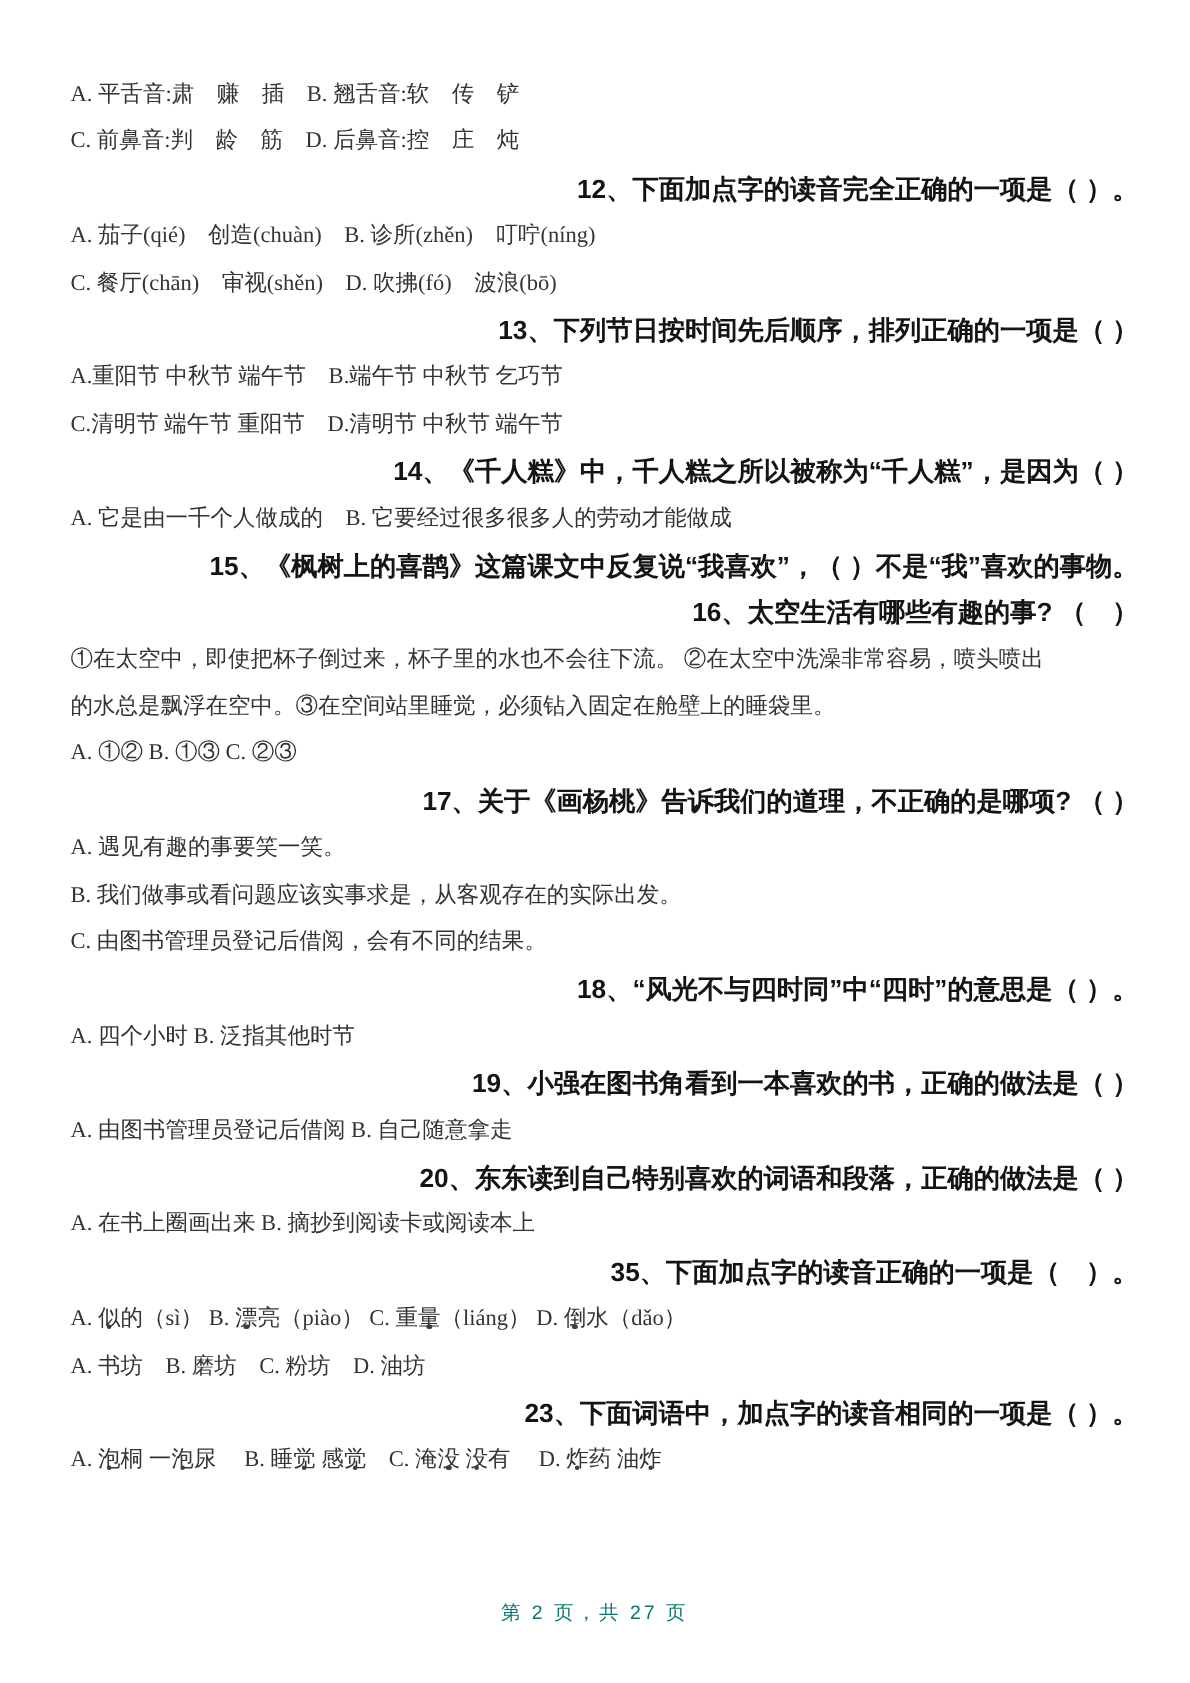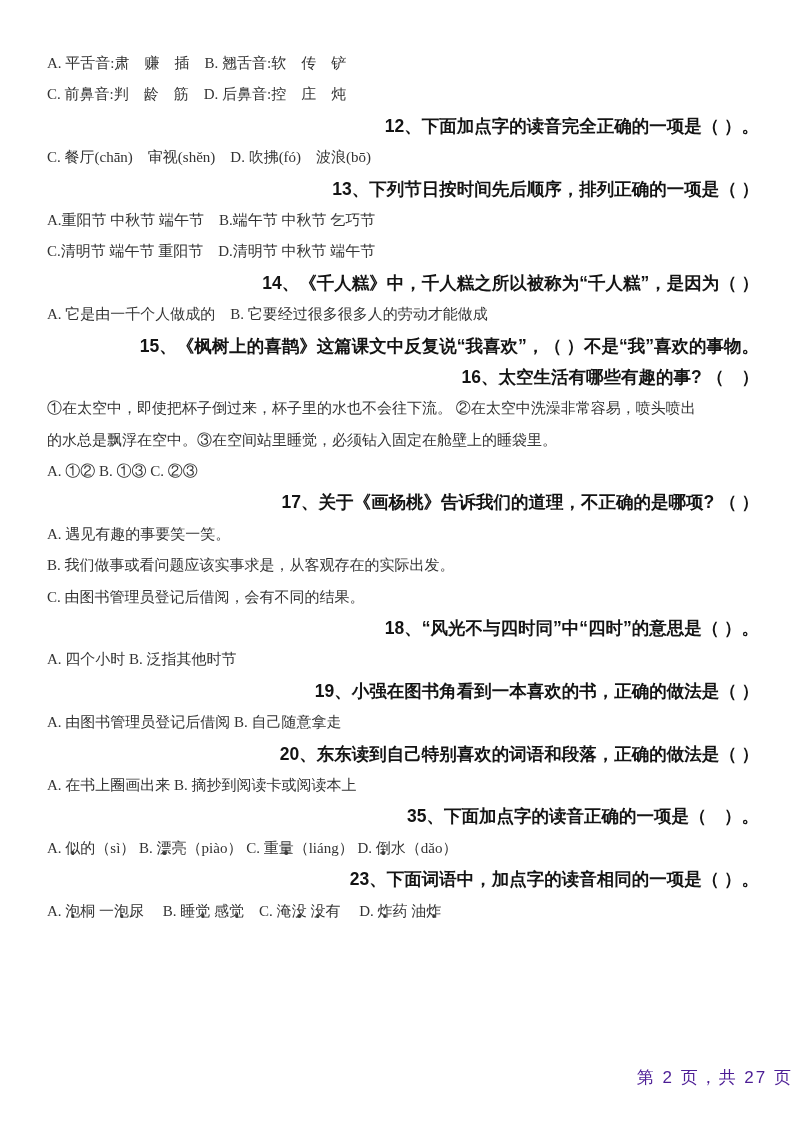--- a/index.html
+++ b/index.html
@@ -52,35 +52,36 @@
     width: 3.5px;
     height: 3.5px;
     border-radius: 50%;
     background: #3c3c3c;
   }
   .footer {
     position: absolute;
     top: 1066px;
     left: 0;
     right: 0;
-    text-align: right;
+    text-align: center;
     font-family: "Liberation Sans", "DejaVu Sans", sans-serif;
-    font-size: 17px;
-    color: #4c1d95;
+    font-size: 13px;
+    color: #0f766e;
     letter-spacing: 2px;
   }
 </style>
 </head>
 <body>
 
 <div class="page">
   <div class="content">
       <div class="line option">A. 平舌音:肃　赚　插　B. 翘舌音:软　传　铲</div>
       <div class="line option">C. 前鼻音:判　龄　筋　D. 后鼻音:控　庄　炖</div>
       <div class="line heading">12、下面加点字的读音完全正确的一项是（ ）。</div>
+      <div class="line option">A. 茄子(qié)　创造(chuàn)　B. 诊所(zhěn)　叮咛(níng)</div>
       <div class="line option">C. 餐厅(chān)　审视(shěn)　D. 吹拂(fó)　波浪(bō)</div>
       <div class="line heading">13、下列节日按时间先后顺序，排列正确的一项是（ ）</div>
       <div class="line option">A.重阳节 中秋节 端午节　B.端午节 中秋节 乞巧节</div>
       <div class="line option">C.清明节 端午节 重阳节　D.清明节 中秋节 端午节</div>
       <div class="line heading">14、《千人糕》中，千人糕之所以被称为“千人糕”，是因为（ ）</div>
       <div class="line option">A. 它是由一千个人做成的　B. 它要经过很多很多人的劳动才能做成</div>
       <div class="line heading">15、《枫树上的喜鹊》这篇课文中反复说“我喜欢”，（ ）不是“我”喜欢的事物。</div>
       <div class="line heading">16、太空生活有哪些有趣的事? （　）</div>
       <div class="line body">①在太空中，即使把杯子倒过来，杯子里的水也不会往下流。 ②在太空中洗澡非常容易，喷头喷出</div>
       <div class="line body">的水总是飘浮在空中。③在空间站里睡觉，必须钻入固定在舱壁上的睡袋里。</div>
@@ -90,19 +91,20 @@
       <div class="line option">B. 我们做事或看问题应该实事求是，从客观存在的实际出发。</div>
       <div class="line option">C. 由图书管理员登记后借阅，会有不同的结果。</div>
       <div class="line heading">18、“风光不与四时同”中“四时”的意思是（ ）。</div>
       <div class="line option">A. 四个小时 B. 泛指其他时节</div>
       <div class="line heading">19、小强在图书角看到一本喜欢的书，正确的做法是（ ）</div>
       <div class="line option">A. 由图书管理员登记后借阅 B. 自己随意拿走</div>
       <div class="line heading">20、东东读到自己特别喜欢的词语和段落，正确的做法是（ ）</div>
       <div class="line option">A. 在书上圈画出来 B. 摘抄到阅读卡或阅读本上</div>
       <div class="line heading">35、下面加点字的读音正确的一项是（　）。</div>
       <div class="line option"><span>A. </span><span class="em">似</span><span>的（sì） B. </span><span class="em">漂</span><span>亮（piào） C. 重</span><span class="em">量</span><span>（liáng） D. </span><span class="em">倒</span><span>水（dǎo）</span></div>
+      <div class="line option">A. 书坊　B. 磨坊　C. 粉坊　D. 油坊</div>
       <div class="line heading">23、下面词语中，加点字的读音相同的一项是（ ）。</div>
       <div class="line option"><span>A. </span><span class="em">泡</span><span>桐 一</span><span class="em">泡</span><span>尿　 B. 睡</span><span class="em">觉</span><span> 感</span><span class="em">觉</span><span>　C. 淹</span><span class="em">没</span><span> </span><span class="em">没</span><span>有　 D. </span><span class="em">炸</span><span>药 油</span><span class="em">炸</span></div>
     </div>
   <div class="footer">
     <span>第 2 页，共 27 页</span>
   </div>
 </div>
 
 </body></html>

